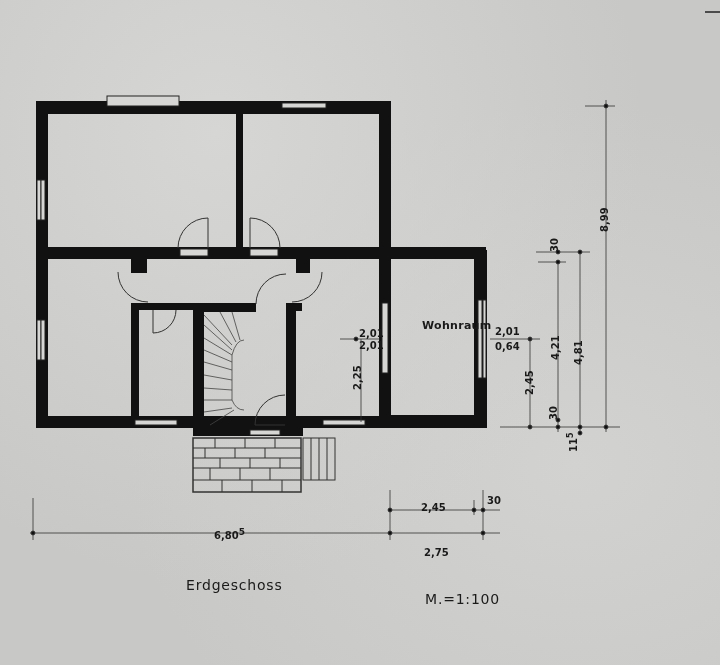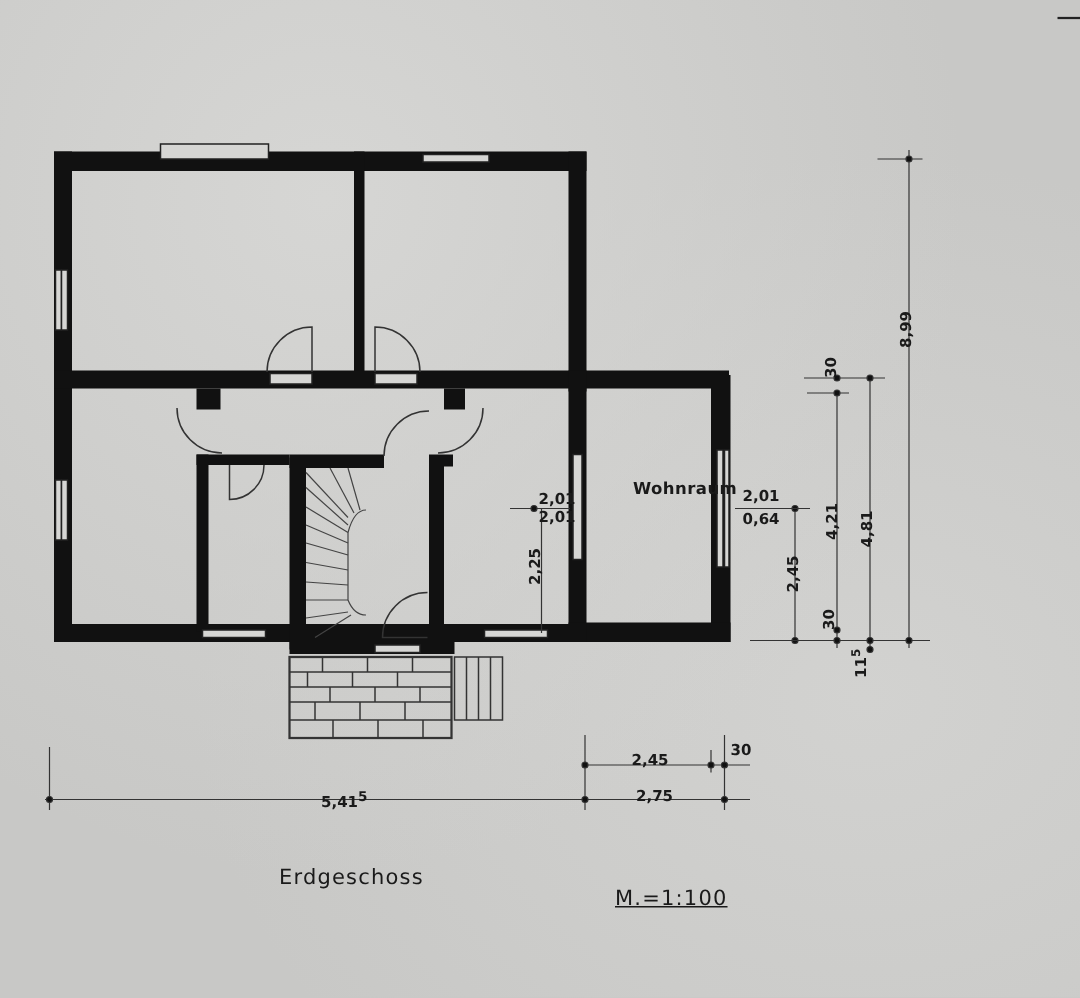--- a/index.html
+++ b/index.html
@@ -183,19 +183,19 @@
 <div class="lbl dim vert" style="left:352px;top:390px;">2,25</div>
 
 <div class="lbl dim vert" style="left:599px;top:232px;">8,99</div>
 <div class="lbl dim vert" style="left:549px;top:252px;">30</div>
 <div class="lbl dim vert" style="left:550px;top:360px;">4,21</div>
 <div class="lbl dim vert" style="left:573px;top:365px;">4,81</div>
 <div class="lbl dim vert" style="left:524px;top:395px;">2,45</div>
 <div class="lbl dim vert" style="left:548px;top:420px;">30</div>
 <div class="lbl dim vert" style="left:566px;top:452px;"><span>11</span><sup style="font-size:8px;">5</sup></div>
 
-<div class="lbl dim" style="left:214px;top:527px;"><span>5,41</span><sup style="font-size:9px;">5</sup></div>
+<div class="lbl dim" style="left:214px;top:527px;"><span>6,80</span><sup style="font-size:9px;">5</sup></div>
 <div class="lbl dim" style="left:421px;top:502px;">2,45</div>
 <div class="lbl dim" style="left:487px;top:495px;">30</div>
-<div class="lbl dim" style="left:424px;top:526px;">2,75</div>
+<div class="lbl dim" style="left:424px;top:547px;">2,75</div>
 
 <div class="lbl title" style="left:186px;top:577px;">Erdgeschoss</div>
-<div class="lbl title" style="left:410px;top:591px;text-decoration:underline;">M.=1:100</div>
+<div class="lbl title" style="left:425px;top:591px;">M.=1:100</div>
 
 </body></html>

